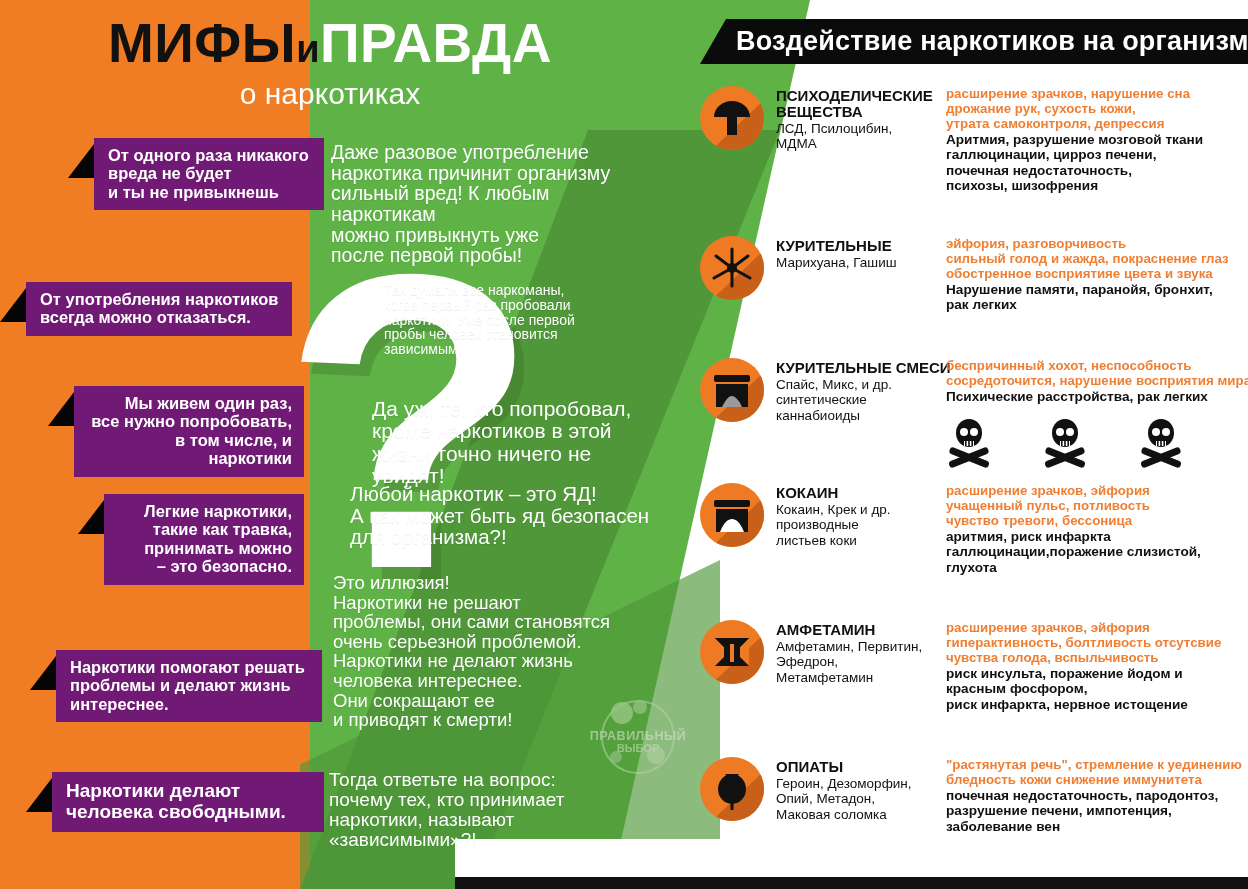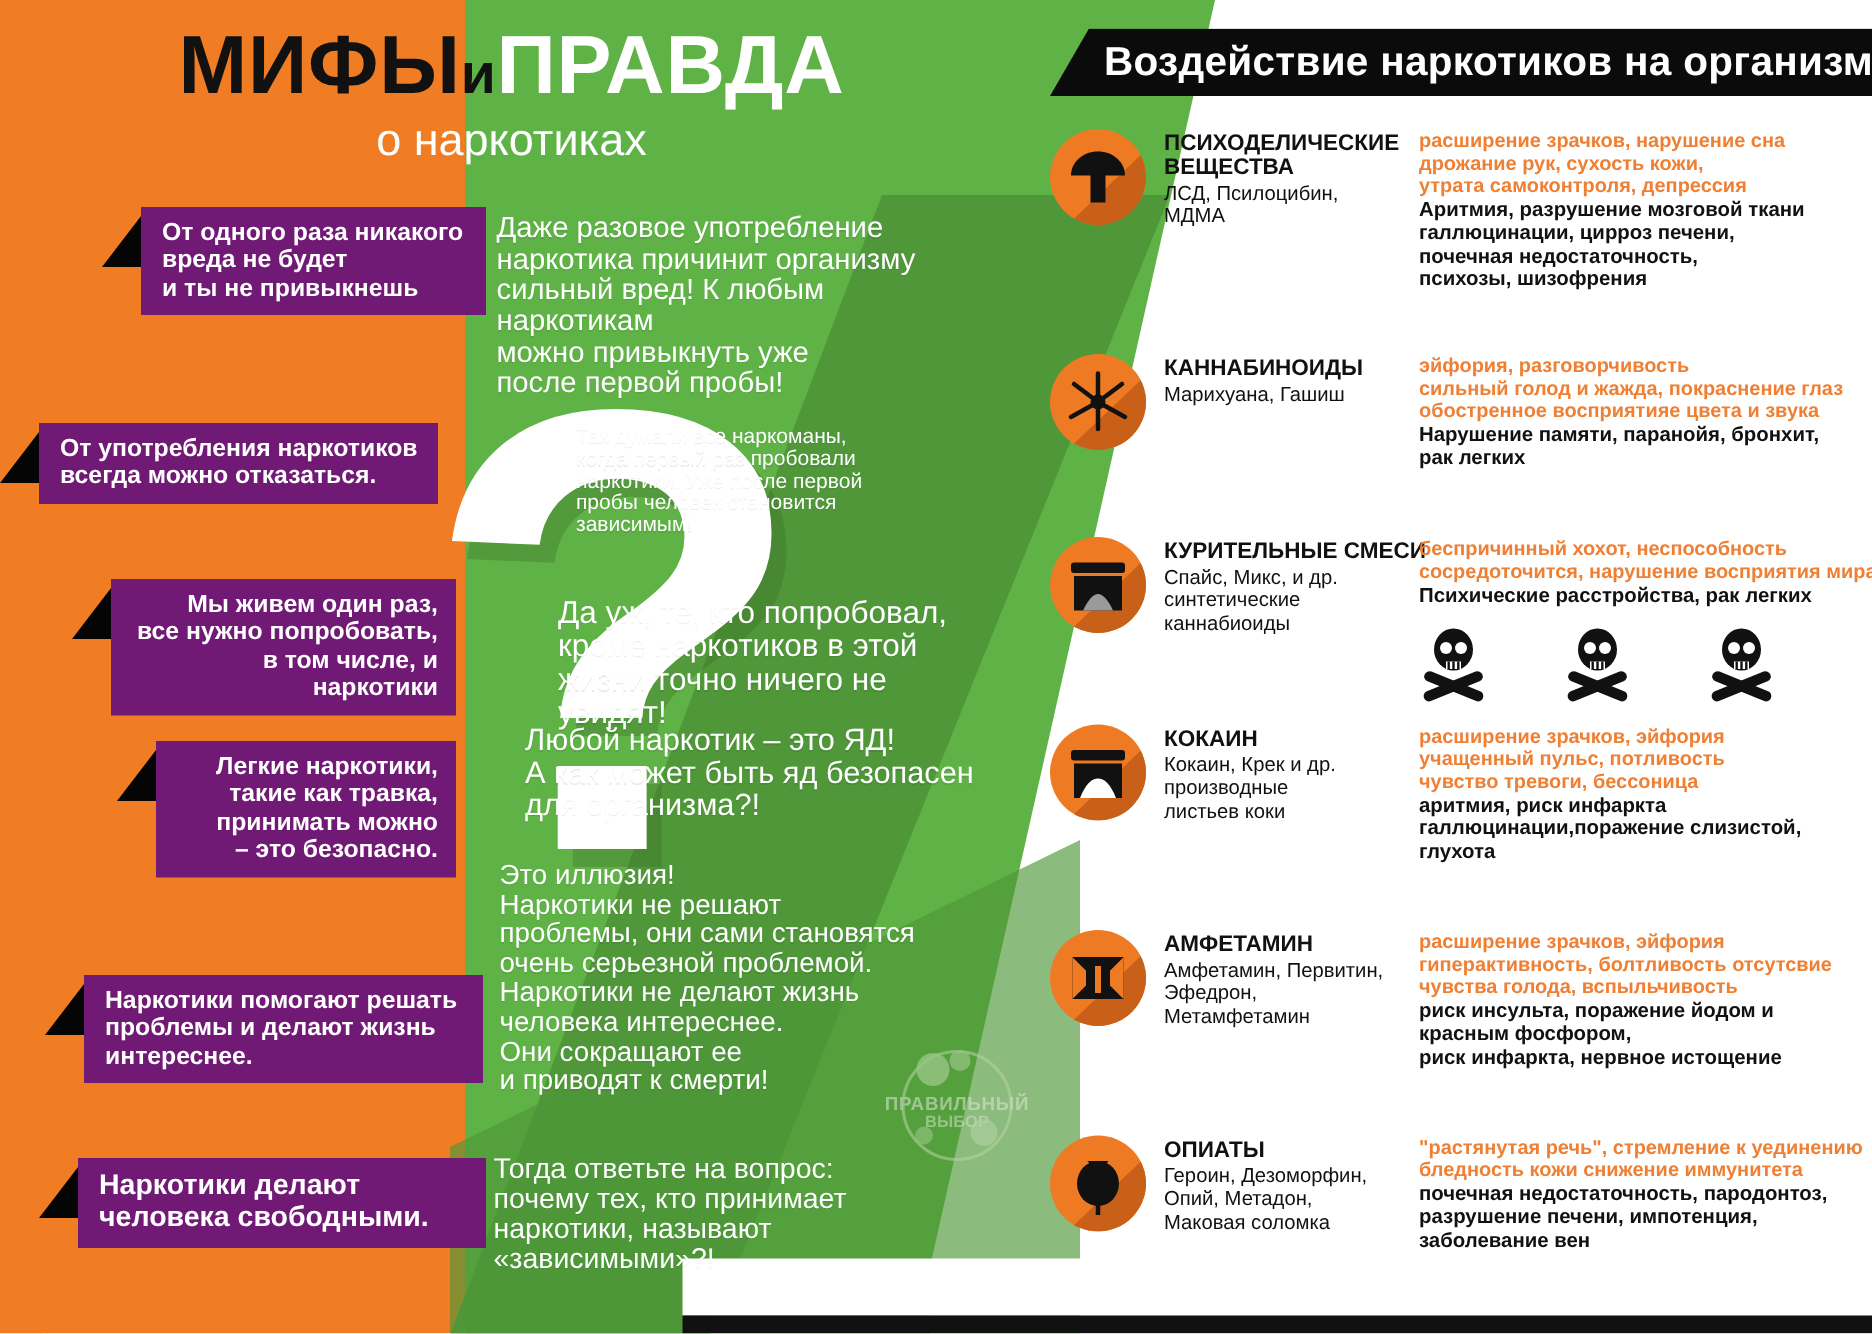--- a/index.html
+++ b/index.html
@@ -56,21 +56,21 @@
     font-family:"Liberation Sans", sans-serif;
     font-size:420px;line-height:.78;font-weight:700;
     color:#ffffff;
     z-index:4;
     text-shadow: 10px 12px 0 rgba(60,110,40,.35);
     user-select:none;
   }
 
   
   .title{
-    position:absolute;left:12px;top:16px;width:620px;text-align:center;z-index:6;padding-left:19px;
+    position:absolute;left:1px;top:16px;width:620px;text-align:center;z-index:6;padding-left:19px;
   }
   .title .l1{
     font-size:55px;font-weight:700;letter-spacing:.5px;line-height:1;
     white-space:nowrap;
   }
   .title .l1 .k1{color:#111;}
   .title .l1 .k2{color:#111;font-size:38px;}
   .title .l1 .k3{color:#fff;}
   .title .l2{
     margin-top:6px;font-size:30px;font-weight:400;color:#ffffff;
@@ -245,21 +245,21 @@
           <line x1="32" y1="32" x2="16" y2="20"></line>
           <line x1="32" y1="32" x2="48" y2="20"></line>
           <line x1="32" y1="32" x2="14" y2="42"></line>
           <line x1="32" y1="32" x2="50" y2="42"></line>
           <line x1="32" y1="32" x2="32" y2="50"></line>
         </g>
         <circle cx="32" cy="32" r="5" fill="#111"></circle>
       </svg>
     </div>
     <div class="drug-names">
-      <div class="drug-title">КАННАБИНОИДЫ</div>
+      <div class="drug-title">КУРИТЕЛЬНЫЕ</div>
       <div class="drug-sub">Марихуана, Гашиш</div>
     </div>
     <div class="effects">
       <div class="eff-orange eff-cond">эйфория, разговорчивость<br>сильный голод и жажда, покраснение глаз<br>обостренное восприятияе цвета и звука</div>
       <div class="eff-black">Нарушение памяти, паранойя, бронхит,<br>рак легких</div>
     </div>
   </div>
 
   <div class="drug-row" style="top:358px;">
     <div class="drug-icon">

